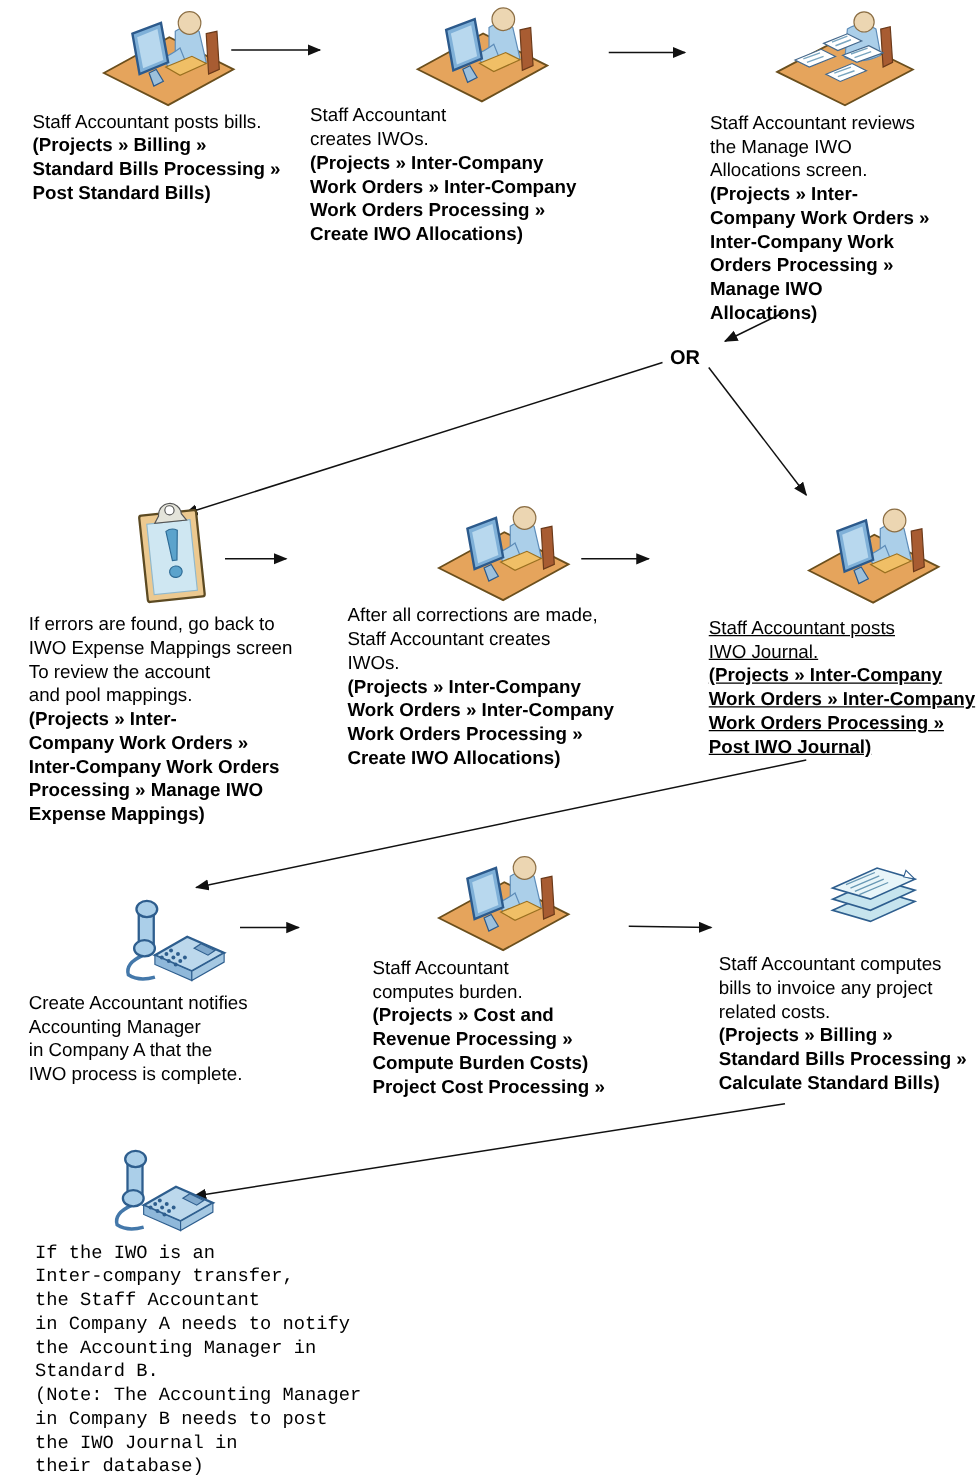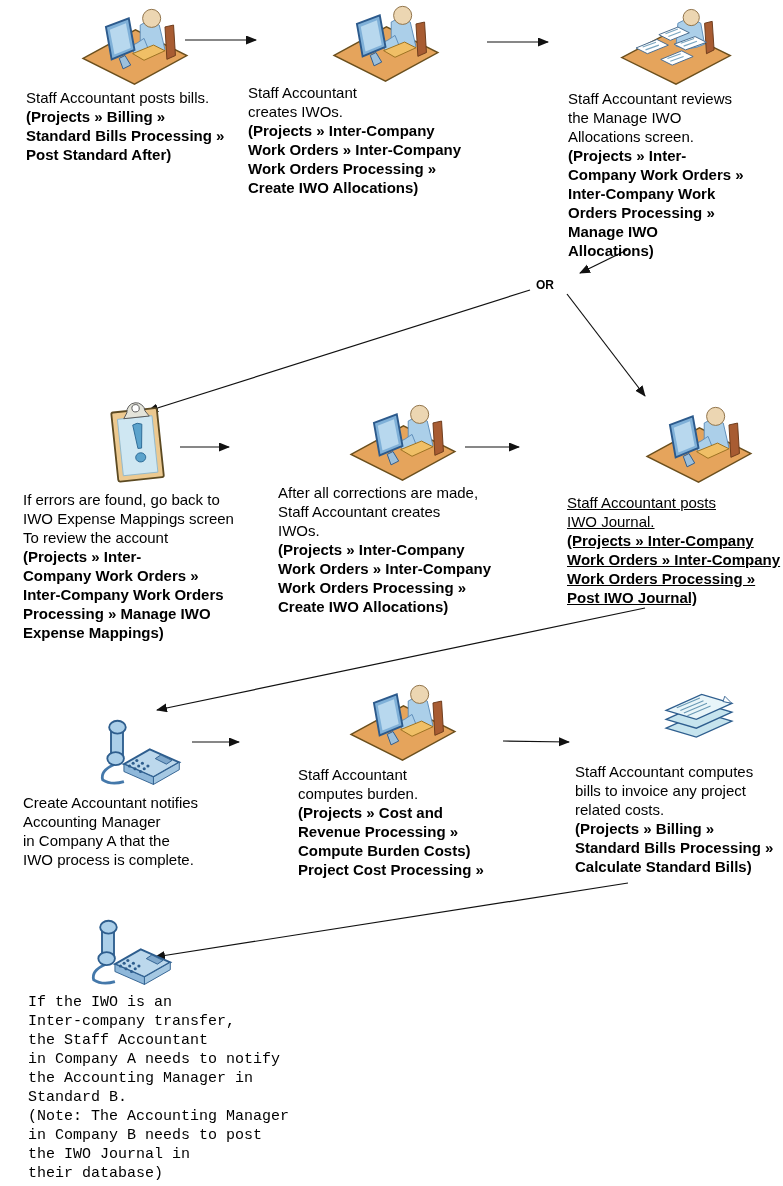--- a/index.html
+++ b/index.html
@@ -4,21 +4,21 @@
 <style>
   html,body{margin:0;padding:0;background:#fff;}
   .stage{position:relative;width:783px;height:1186px;background:#ffffff;overflow:hidden;
          font-family:"Liberation Sans", sans-serif;color:#000;}
   .arrows{position:absolute;left:0;top:0;width:783px;height:1186px;pointer-events:none;}
   .node{position:absolute;text-align:left;margin-left:23px;}
   .node .icon{display:block;}
   .caption{font-size:15px;line-height:19px;}
   .cap-line{white-space:nowrap;}
   .cap-line.b{font-weight:bold;}
-  .or-label{position:absolute;left:536px;top:278px;font-size:12px;font-weight:bold;}
+  .or-label{position:absolute;left:536px;top:278px;font-size:16px;font-weight:bold;}
   
   .n1{left:3px;top:6px;width:240px;}     .n1 .icon{margin-left:51px;margin-bottom:2px;}
   .n2{left:225px;top:3px;width:225px;}   .n2 .icon{margin-left:80px;margin-bottom:0;}
   .n3{left:545px;top:8px;width:250px;}   .n3 .icon{margin-left:49px;margin-bottom:1px;}
   .n4{left:0px;top:397px;width:232px;}   .n4 .icon{margin-left:84px;margin-bottom:5px;transform:rotate(-6deg);}
   .n5{left:255px;top:402px;width:250px;} .n5 .icon{margin-left:67px;margin-bottom:1px;}
   .n6{left:544px;top:404px;width:250px;text-decoration:underline;} .n6 .icon{margin-left:74px;margin-bottom:9px;}
   .n7{left:0px;top:718px;width:225px;}   .n7 .icon{margin-left:63px;margin-bottom:3px;}
   .n8{left:275px;top:682px;width:225px;} .n8 .icon{margin-left:47px;margin-bottom:3px;}
   .n9{left:552px;top:690px;width:250px;} .n9 .icon{margin-left:84px;margin-bottom:8px;}
@@ -127,21 +127,21 @@
   <div class="or-label">OR</div>
 
   <div class="node n1">
     <svg class="icon" width="115" height="80">
         <use href="#sym-person-computer"></use>
       </svg>
     <div class="caption">
         <div class="cap-line">Staff Accountant posts bills.</div>
         <div class="cap-line b">(Projects » Billing »</div>
         <div class="cap-line b">Standard Bills Processing »</div>
-        <div class="cap-line b">Post Standard After)</div>
+        <div class="cap-line b">Post Standard Bills)</div>
       </div>
   </div>
 
   <div class="node n2">
     <svg class="icon" width="115" height="80">
         <use href="#sym-person-computer"></use>
       </svg>
     <div class="caption">
         <div class="cap-line">Staff Accountant</div>
         <div class="cap-line">creates IWOs.</div>
@@ -170,20 +170,21 @@
   </div>
 
   <div class="node n4">
     <svg class="icon" width="64" height="88">
         <use href="#sym-error-clipboard"></use>
       </svg>
     <div class="caption">
         <div class="cap-line">If errors are found, go back to</div>
         <div class="cap-line">IWO Expense Mappings screen</div>
         <div class="cap-line">To review the account</div>
+        <div class="cap-line">and pool mappings.</div>
         <div class="cap-line b">(Projects » Inter-</div>
         <div class="cap-line b">Company Work Orders »</div>
         <div class="cap-line b">Inter-Company Work Orders</div>
         <div class="cap-line b">Processing » Manage IWO</div>
         <div class="cap-line b">Expense Mappings)</div>
       </div>
   </div>
 
   <div class="node n5">
     <svg class="icon" width="115" height="80">

